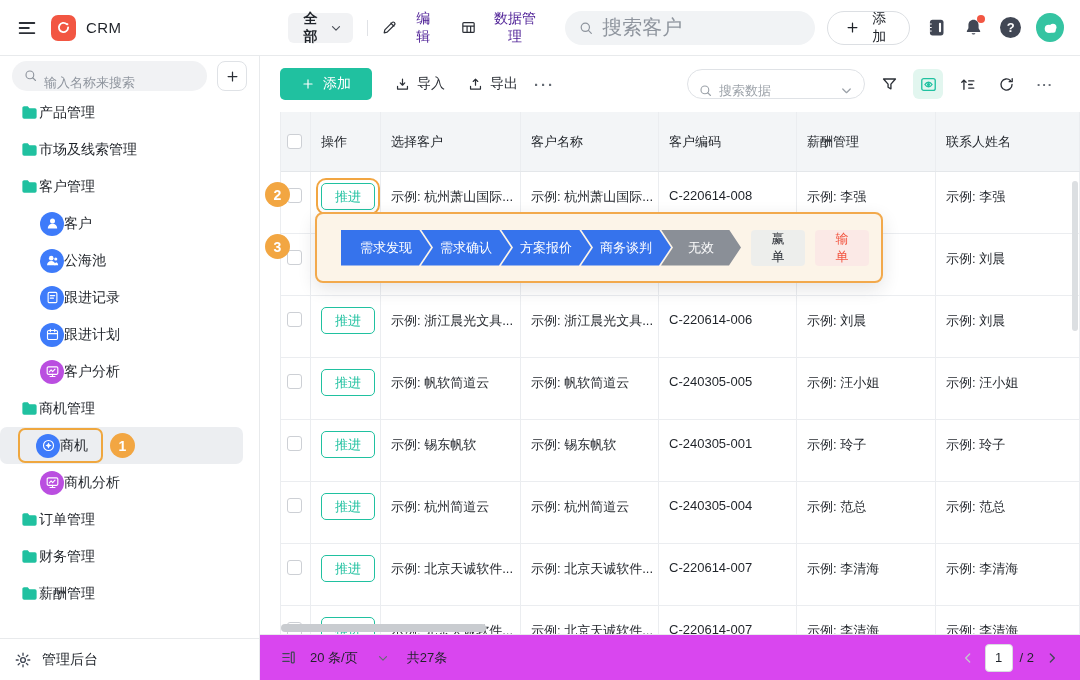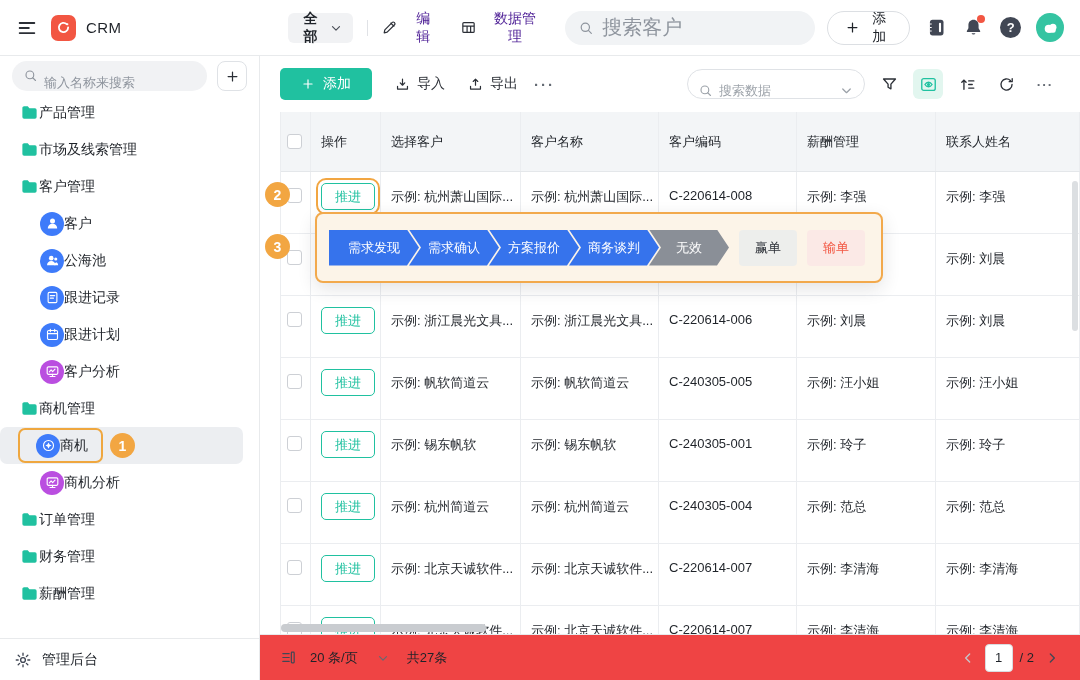--- a/index.html
+++ b/index.html
@@ -95,39 +95,39 @@
   .cb-cell{display:flex;justify-content:flex-start;padding-left:6px !important}
   .tbody .cb-cell{padding-top:16px}
   .cb{width:15px;height:15px;border:1px solid #CDD0D5;border-radius:3px;background:#fff;flex:none}
   .action-cell{padding-top:11px !important}
   .advance-btn{height:27px;padding:0 13px;border:1px solid var(--teal);color:var(--teal);background:#fff;border-radius:5px;font-size:13px}
   .advance-btn.ring{outline:2px solid var(--orange);outline-offset:3px;border-radius:5px}
   .hscroll{position:absolute;left:21px;bottom:48px;width:205px;height:8px;background:#C9CCD0;border-radius:4px;z-index:4}
   .vscroll{position:absolute;right:2px;top:125px;width:6px;height:150px;background:#DCDFE2;border-radius:3px;z-index:4}
 
   
-  .pagination{position:absolute;left:0;right:0;bottom:0;height:46px;border-top:1px solid var(--line);background:#ef4444;display:flex;align-items:center;padding:17px 20px}
+  .pagination{position:absolute;left:0;right:0;bottom:0;height:46px;border-top:1px solid var(--line);background:#d946ef;display:flex;align-items:center;padding:17px 20px}
   .pg-icon{color:#414754}
   .pg-icon svg{width:17px;height:17px}
   .pg-size{margin-left:13px;font-size:13px;color:#1F2329}
   .pg-chev{margin-left:18px;color:#646A73}
   .pg-chev svg{width:14px;height:14px}
   .pg-total{margin-left:17px;font-size:13px;color:#1F2329}
   .pg-right{margin-left:auto;display:flex;align-items:center}
   .pg-arrow{color:#C4C8CC;display:flex}
   .pg-arrow.next{color:#414754;margin-left:10px}
   .pg-arrow svg{width:16px;height:16px}
   .pg-box{width:28px;height:28px;border:1px solid #D9DCE0;border-radius:4px;margin:0 7px 0 9px;display:flex;align-items:center;justify-content:center;font-size:13px;color:#1F2329;background:#fff}
   .pg-of{font-size:13px;color:#1F2329}
 
   
   .stage-popup{position:absolute;left:315px;top:212px;width:568px;height:71px;background:#FCF4E8;border:2px solid #F2A94C;border-radius:8px;box-shadow:0 6px 18px rgba(31,35,41,.12);z-index:5;display:flex;align-items:center;padding:0 12px}
   .stages{display:flex;align-items:center}
   .stage{height:36px;width:90px;margin-left:-10px;display:flex;align-items:center;justify-content:center;background:var(--blue);color:#fff;font-size:13px;clip-path:polygon(0 0,calc(100% - 12px) 0,100% 50%,calc(100% - 12px) 100%,0 100%,12px 50%)}
-  .stage:first-child{margin-left:0;clip-path:polygon(0 0,calc(100% - 12px) 0,100% 50%,calc(100% - 12px) 100%,0 100%)}
+  .stage:first-child{margin-left:12px;clip-path:polygon(0 0,calc(100% - 12px) 0,100% 50%,calc(100% - 12px) 100%,0 100%)}
   .stage.invalid{background:var(--stage-gray);width:80px}
   .win-btn{height:36px;padding:0 16px;margin-left:10px;background:#EDEEEC;border-radius:4px;font-size:13px;color:#2B2F36}
   .lose-btn{height:36px;padding:0 16px;margin-left:10px;background:#FBE9E6;border-radius:4px;font-size:13px;color:var(--red)}
   .step-badge{position:absolute;width:25px;height:25px;border-radius:50%;background:var(--orange);color:#fff;font-size:14px;font-weight:bold;display:flex;align-items:center;justify-content:center;z-index:6}
   #badge-action{left:265px;top:182px}
   #badge-stage{left:265px;top:234px}
 </style>
 </head>
 <body>
 

